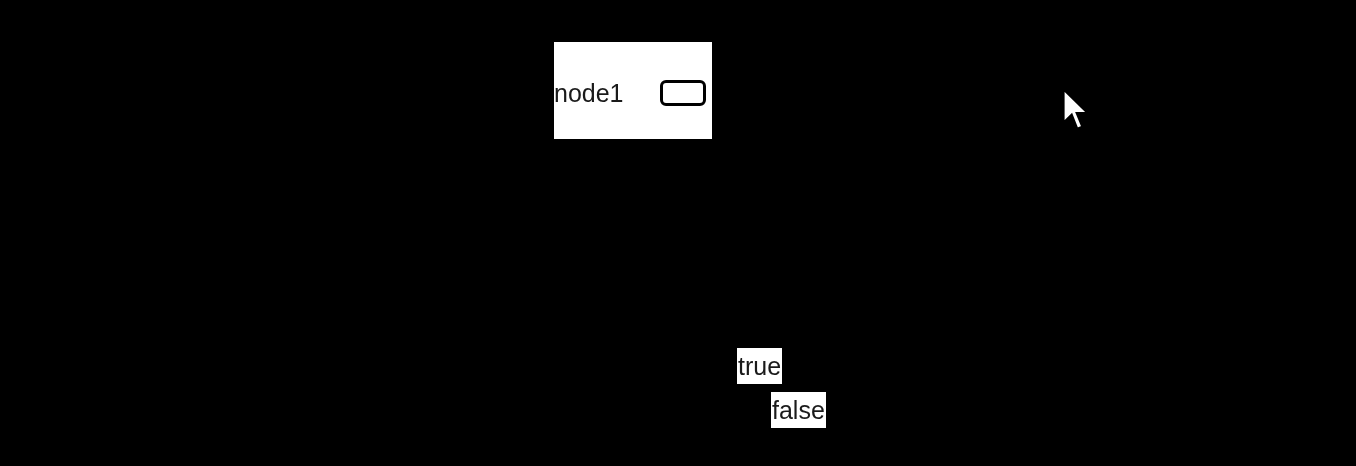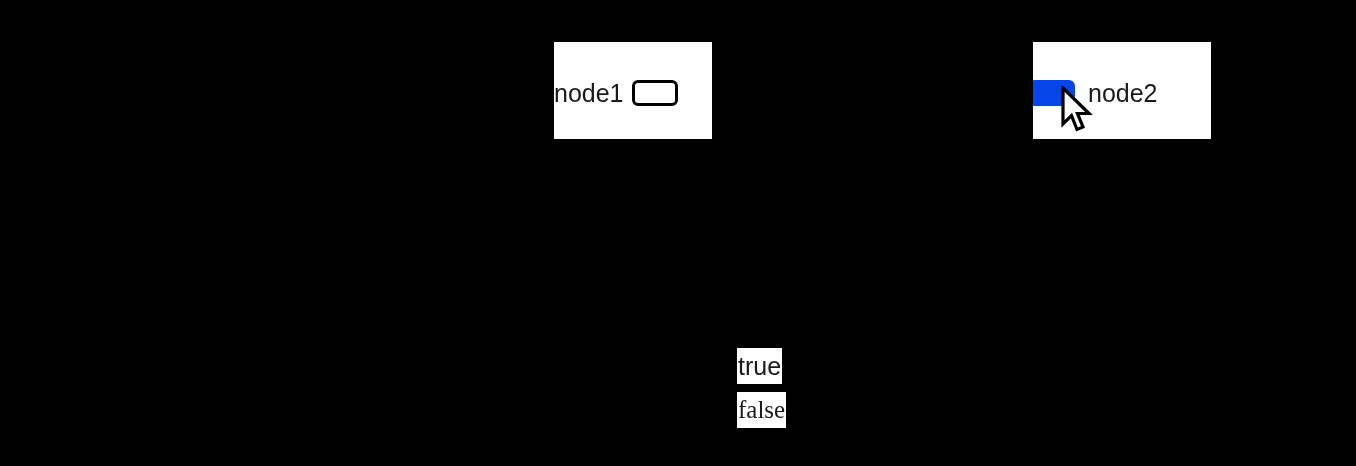--- a/index.html
+++ b/index.html
@@ -27,20 +27,21 @@
   #node1-panel { left: 554px; top: 42px; width: 158px; height: 97px; }
   #node2-panel { left: 1033px; top: 42px; width: 178px; height: 97px; }
 
   .node-row {
     position: absolute;
     left: 0;
     top: 37px;
     height: 28px;
     display: flex;
     align-items: center;
+    gap: 28px;
   }
   
   #node1-row { right: -4px; }
   
   #node2-row { left: -4px; }
 
   .node-label {
     color: #1a1a1a;
     font-size: 25px;
     line-height: 28px;
@@ -80,40 +81,34 @@
   .bool-label {
     position: absolute;
     background: #ffffff;
     color: #1a1a1a;
     font-size: 25px;
     line-height: 28px;
     padding: 4px 1px;
     white-space: nowrap;
   }
   #true-label  { left: 737px; top: 348px; }
-  #false-label { left: 737px; top: 392px; font-family: Liberation Serif, serif; }
+  #false-label { left: 771px; top: 392px; }
 </style>
 </head>
 <body>
 
 <div id="stage">
 
   <div id="node1-panel" class="node-panel">
     <div id="node1-row" class="node-row">
       <span id="node1-label" class="node-label">node1</span>
       <span class="toggle-widget off"></span>
     </div>
   </div>
 
-  <div id="node2-panel" class="node-panel">
-    <div id="node2-row" class="node-row">
-      <span class="toggle-widget on"></span>
-      <span id="node2-label" class="node-label">node2</span>
-    </div>
-  </div>
 
   <svg id="mouse-cursor" viewBox="0 0 34 48">
     <path d="M3 2 L3 38 L11.5 29.5 L17 43.5 L23 41 L17.5 27.5 L29 27.5 Z" fill="#ffffff" stroke="#000000" stroke-width="3.2" stroke-linejoin="miter"></path>
   </svg>
 
   <span id="true-label" class="bool-label">true</span>
 
   <span id="false-label" class="bool-label">false</span>
 
 </div>

